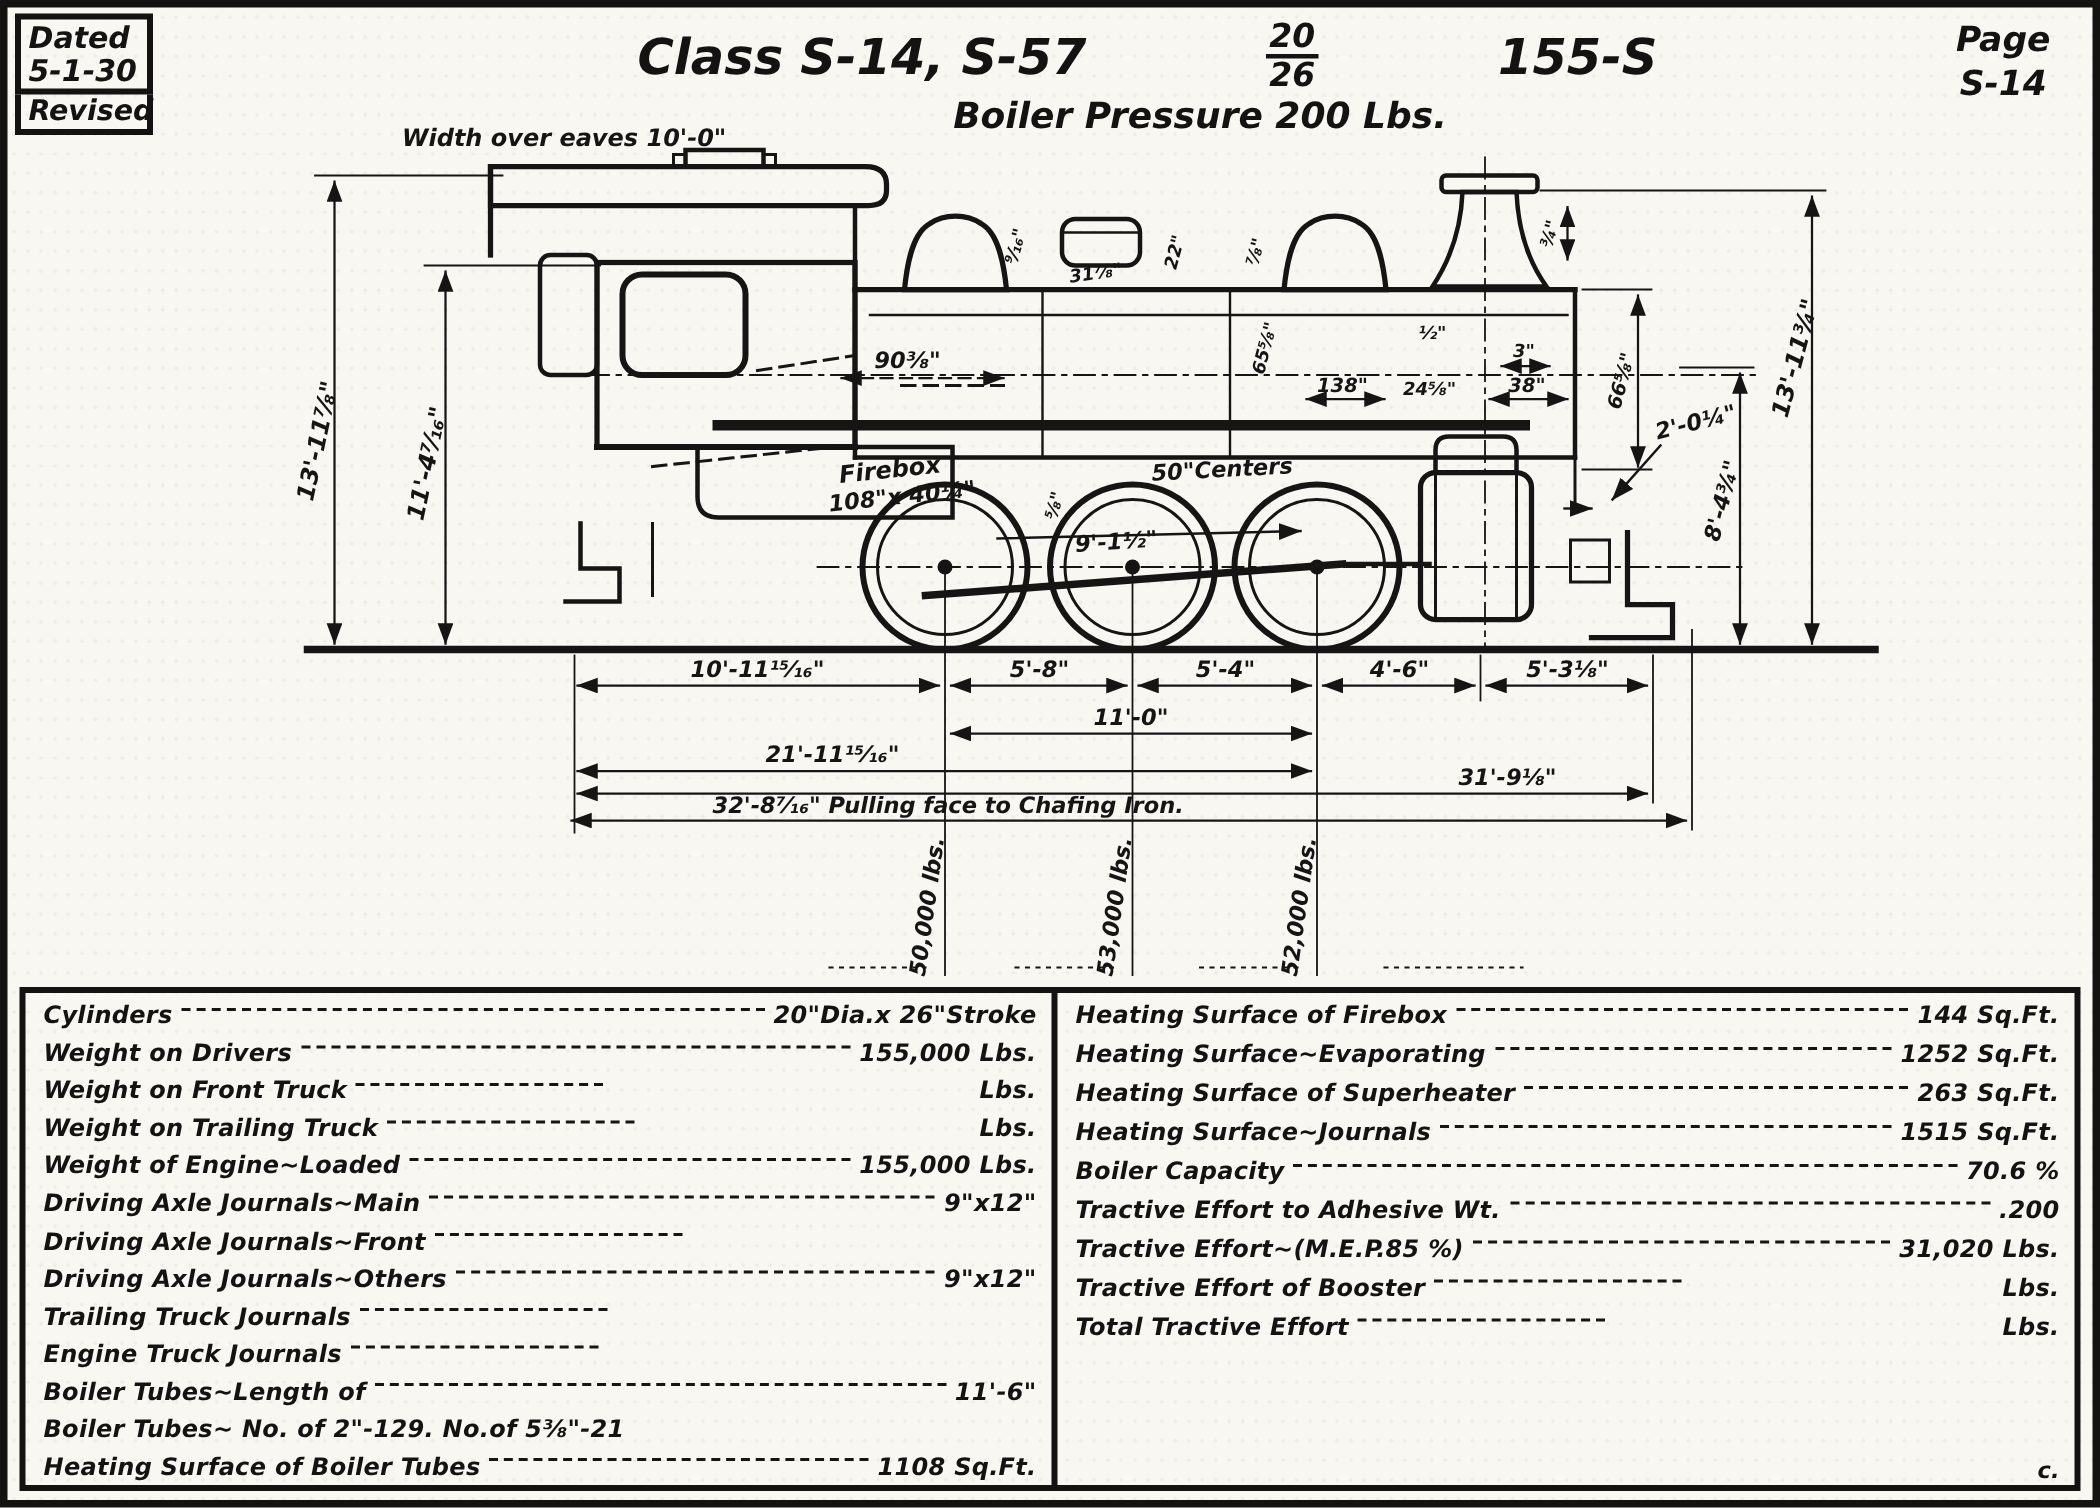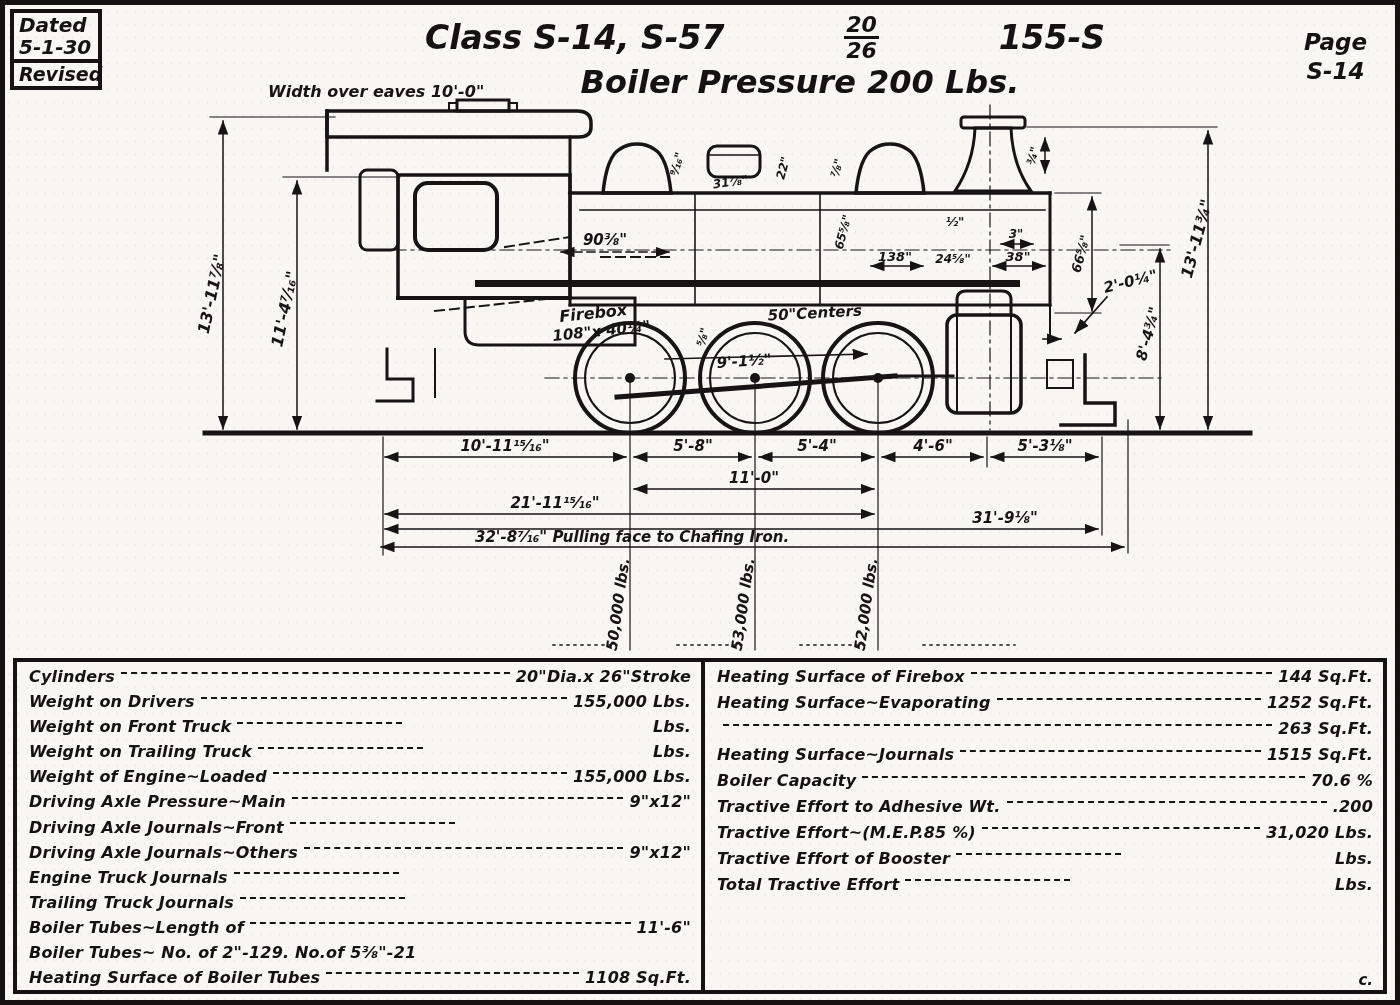--- a/index.html
+++ b/index.html
@@ -15,23 +15,23 @@
   .datebox{position:absolute;left:5px;top:4px;width:92px;}
   .datebox .cell{border:4px solid #141311;padding:1px 5px;line-height:1.1;background:transparent;}
   .datebox .cell+.cell{border-top:none;}
   .dated-line{font-size:20px;}
   .revised-line{font-size:19px;}
   
   .titleblock{position:absolute;left:420px;top:8px;width:680px;text-align:center;}
   .t1{font-size:33px;display:flex;justify-content:space-between;align-items:center;gap:10px;}
   .frac{display:inline-flex;flex-direction:column;font-size:22px;line-height:1.05;}
   .frac .ftop{border-bottom:3px solid #141311;padding:0 2px;}
-  .t2{font-size:32px;margin-top:1px;padding-left:70px;}
-  
-  .pageblock{position:absolute;right:28px;top:23px;text-align:center;font-size:23px;line-height:1.25;}
+  .t2{font-size:24px;margin-top:1px;padding-left:70px;}
+  
+  .pageblock{position:absolute;right:28px;top:8px;text-align:center;font-size:23px;line-height:1.25;}
   
   svg{position:absolute;left:0;top:0;}
   .ln{stroke:#161514;fill:none;stroke-linecap:square;}
   .w1{stroke-width:1.2;} .w15{stroke-width:1.6;} .w2{stroke-width:2;} .w3{stroke-width:3;}
   .w35{stroke-width:3.5;} .w4{stroke-width:4;} .w5{stroke-width:5;}
   .cl{stroke-dasharray:14 5 3 5;stroke-width:1.2;}
   .hid{stroke-dasharray:9 6;stroke-width:2;}
   .dot{stroke-dasharray:2 5;stroke-width:1.4;}
   .dim{stroke-width:1.5;marker-start:url(#ahs);marker-end:url(#ahe);}
   .dimE{stroke-width:1.6;marker-end:url(#ahe);}
@@ -261,45 +261,45 @@
           <span class="spacer"></span>
           <span class="svalue">Lbs.</span>
         </div>
       <div class="srow">
           <span>Weight of Engine~Loaded</span>
           <span class="leader"></span>
           <span class="spacer"></span>
           <span class="svalue">155,000 Lbs.</span>
         </div>
       <div class="srow">
-          <span>Driving Axle Pressure~Main</span>
+          <span>Driving Axle Journals~Main</span>
           <span class="leader"></span>
           <span class="spacer"></span>
           <span class="svalue">9"x12"</span>
         </div>
       <div class="srow short">
           <span>Driving Axle Journals~Front</span>
           <span class="leader"></span>
           <span class="spacer"></span>
           <span class="svalue"></span>
         </div>
       <div class="srow">
           <span>Driving Axle Journals~Others</span>
           <span class="leader"></span>
           <span class="spacer"></span>
           <span class="svalue">9"x12"</span>
         </div>
       <div class="srow short">
+          <span>Trailing Truck Journals</span>
+          <span class="leader"></span>
+          <span class="spacer"></span>
+          <span class="svalue"></span>
+        </div>
+      <div class="srow short">
           <span>Engine Truck Journals</span>
-          <span class="leader"></span>
-          <span class="spacer"></span>
-          <span class="svalue"></span>
-        </div>
-      <div class="srow short">
-          <span>Trailing Truck Journals</span>
           <span class="leader"></span>
           <span class="spacer"></span>
           <span class="svalue"></span>
         </div>
       <div class="srow">
           <span>Boiler Tubes~Length of</span>
           <span class="leader"></span>
           <span class="spacer"></span>
           <span class="svalue">11'-6"</span>
         </div>
@@ -321,20 +321,21 @@
           <span class="spacer"></span>
           <span class="svalue">144 Sq.Ft.</span>
         </div>
       <div class="srow">
           <span>Heating Surface~Evaporating</span>
           <span class="leader"></span>
           <span class="spacer"></span>
           <span class="svalue">1252 Sq.Ft.</span>
         </div>
       <div class="srow">
+          <span>Heating Surface of Superheater</span>
           <span class="leader"></span>
           <span class="spacer"></span>
           <span class="svalue">263 Sq.Ft.</span>
         </div>
       <div class="srow">
           <span>Heating Surface~Journals</span>
           <span class="leader"></span>
           <span class="spacer"></span>
           <span class="svalue">1515 Sq.Ft.</span>
         </div>

